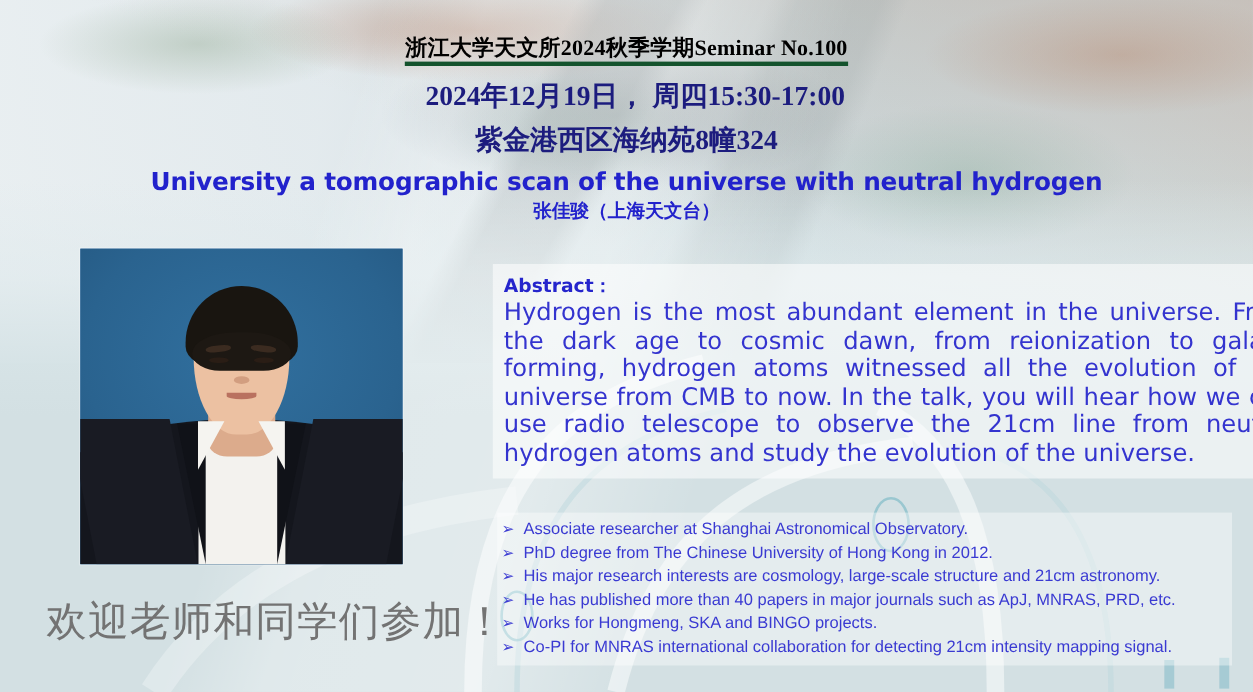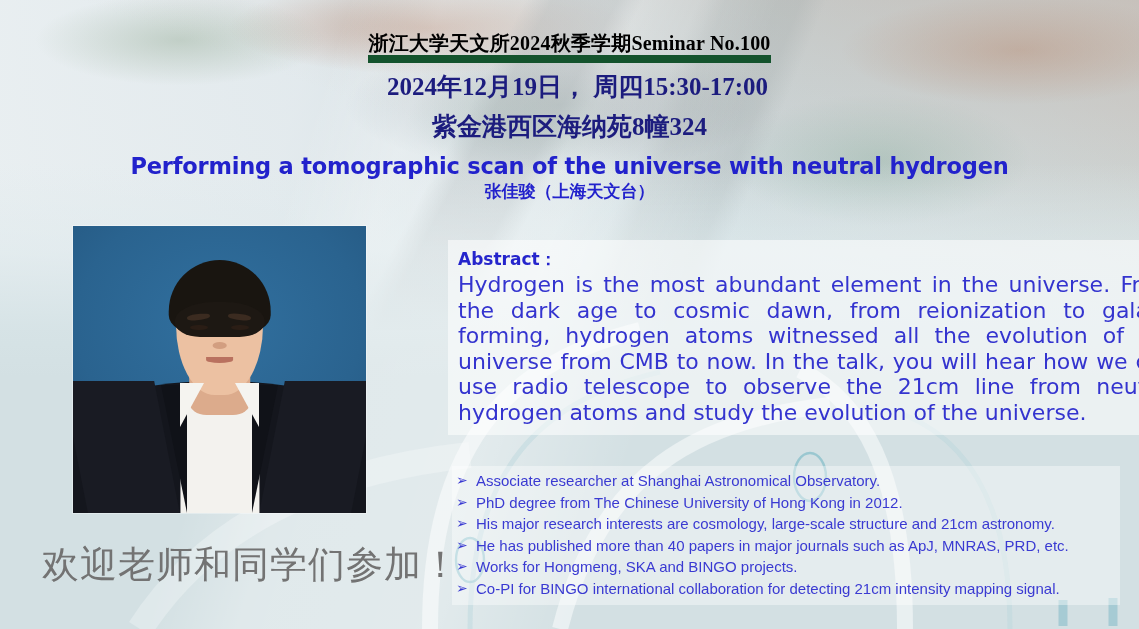--- a/index.html
+++ b/index.html
@@ -86,21 +86,21 @@
   }
   .hdr-line1 {
     top: 30px;
     font-family: "Liberation Serif", "DejaVu Serif", serif;
     font-weight: bold;
     font-size: 20px;
     color: #000000;
     letter-spacing: 0.2px;
   }
   .hdr-line1 span.ul {
-    border-bottom: 8px solid #14532d;
+    border-bottom: 4px solid #14532d;
     padding-bottom: 1px;
   }
   .hdr-line2 {
     top: 70px;
     font-family: "Liberation Serif", "DejaVu Serif", serif;
     font-weight: bold;
     font-size: 25px;
     color: #1c1c7e;
     padding-left: 16px;
   }
@@ -398,21 +398,21 @@
       </g>
     </svg>
   </div>
 
   <div class="hdr hdr-line1">
     <span class="ul">浙江大学天文所2024秋季学期Seminar No.100</span>
   </div>
   <div class="hdr hdr-line2">2024年12月19日， 周四15:30-17:00</div>
   <div class="hdr hdr-line3">紫金港西区海纳苑8幢324</div>
 
-  <div class="talk-title">Performing a tomographic scan of the universe with neutral hydrogen</div>
+  <div class="talk-title">University a tomographic scan of the universe with neutral hydrogen</div>
   <div class="talk-speaker">张佳骏（上海天文台）</div>
 
   <div class="portrait">
     <div class="p-bg"></div>
     <div class="p-suit"></div>
     <div class="p-shirt"></div>
     <div class="p-lapL"></div>
     <div class="p-lapR"></div>
     <div class="p-neck"></div>
     <div class="p-face"></div>
@@ -448,19 +448,19 @@
     <div class="bio-item">
       <span class="bio-bullet">➢</span>
       <span class="bio-text">He has published more than 40 papers in major journals such as ApJ, MNRAS, PRD, etc.</span>
     </div>
     <div class="bio-item">
       <span class="bio-bullet">➢</span>
       <span class="bio-text">Works for Hongmeng, SKA and BINGO  projects.</span>
     </div>
     <div class="bio-item">
       <span class="bio-bullet">➢</span>
-      <span class="bio-text">Co-PI for BINGO international collaboration for detecting 21cm intensity mapping signal.</span>
+      <span class="bio-text">Co-PI for MNRAS international collaboration for detecting 21cm intensity mapping signal.</span>
     </div>
   </div>
 
   <div class="welcome">欢迎老师和同学们参加！</div>
 
 </div>
 
 </body></html>

